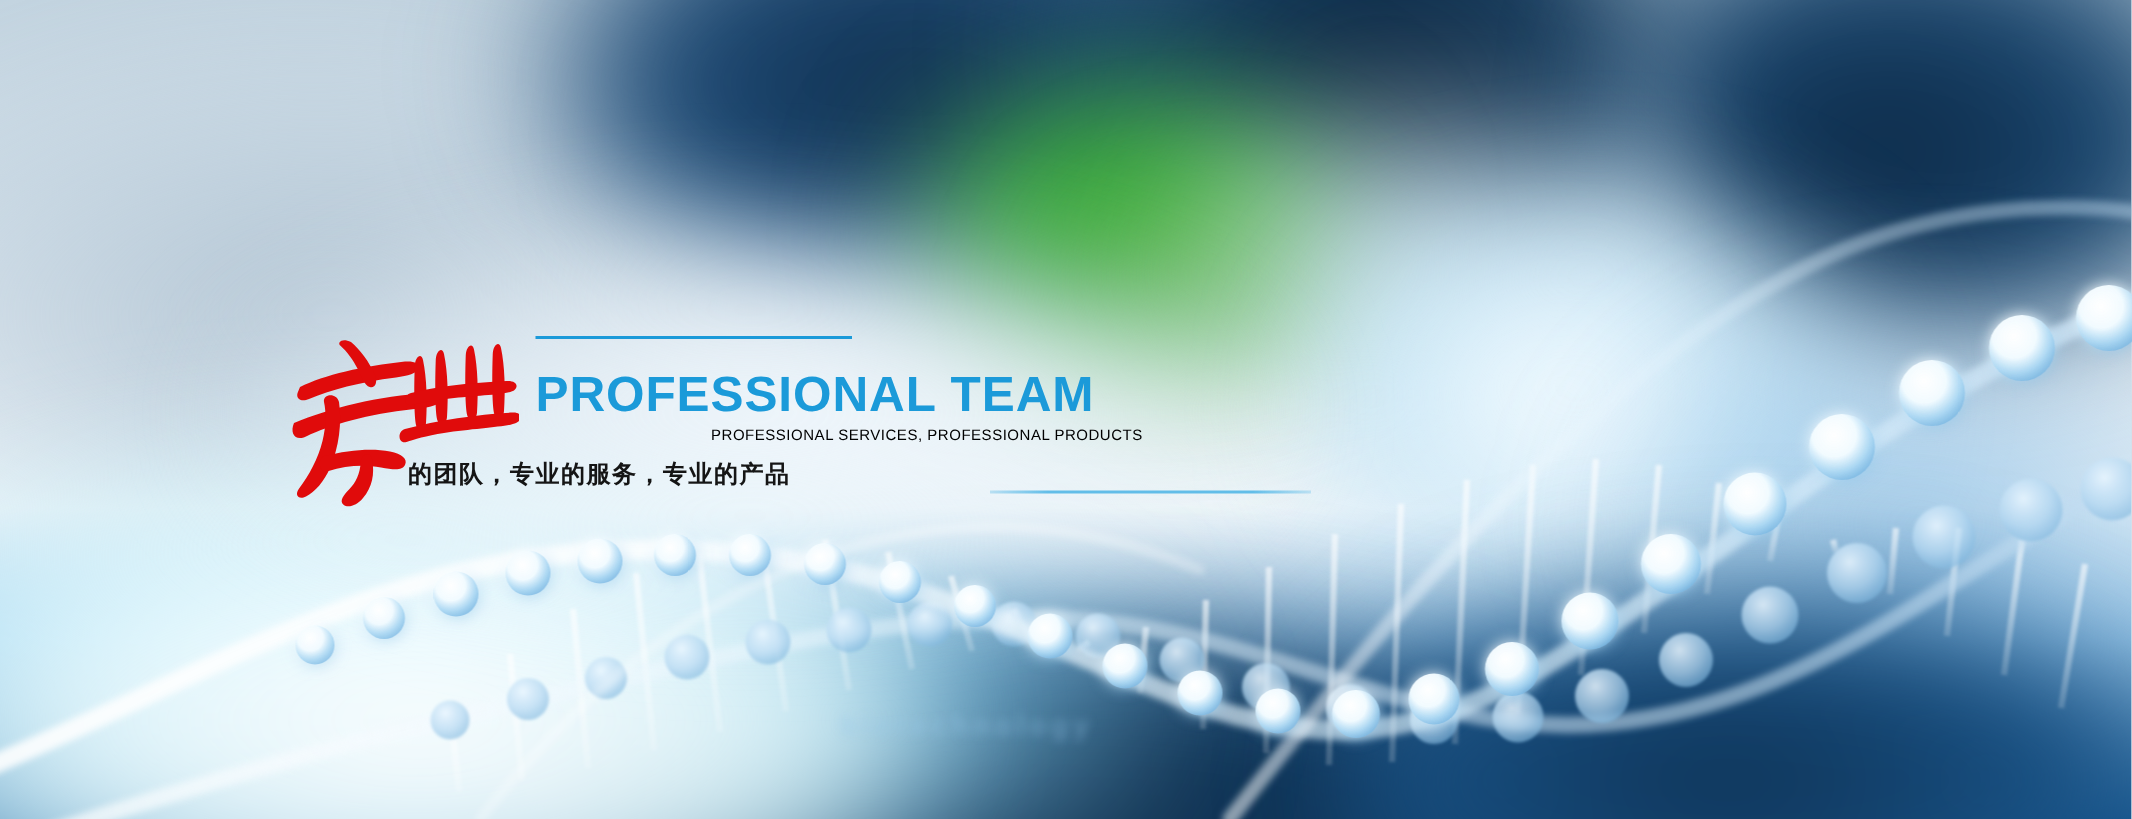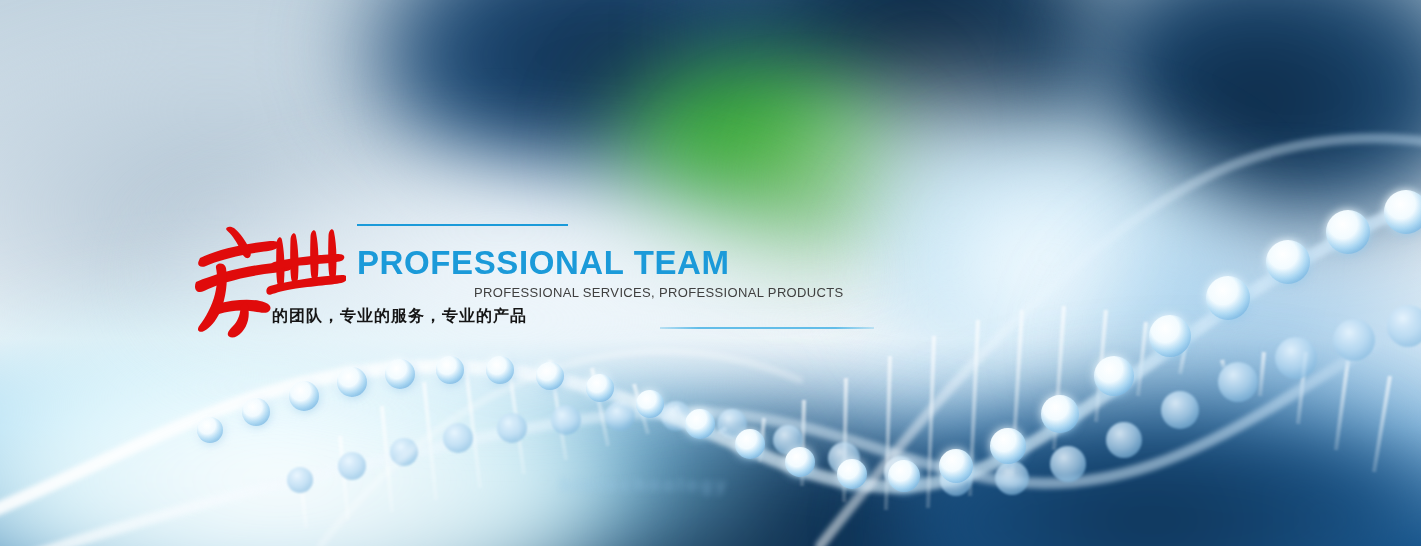--- a/index.html
+++ b/index.html
@@ -94,23 +94,23 @@
   #title-en{
     position:absolute; left:357px; top:244px;
     font-size:33px; font-weight:bold;
     letter-spacing:.6px;
     color:#1b9ad9;
     white-space:nowrap;
     font-family:"Liberation Sans", sans-serif;
   }
   #subtitle-en{
     position:absolute; left:474px; top:285px;
-    font-size:13px; font-weight:normal;
+    font-size:10px; font-weight:normal;
     letter-spacing:.35px;
-    color:#404040;
+    color:#000000;
     white-space:nowrap;
     font-family:"Liberation Sans", sans-serif;
   }
   #title-cn{
     position:absolute; left:272px; top:306px;
     font-size:16px; font-weight:bold;
     letter-spacing:1px;
     color:#151515;
     white-space:nowrap;
     font-family:"DejaVu Sans", sans-serif;

